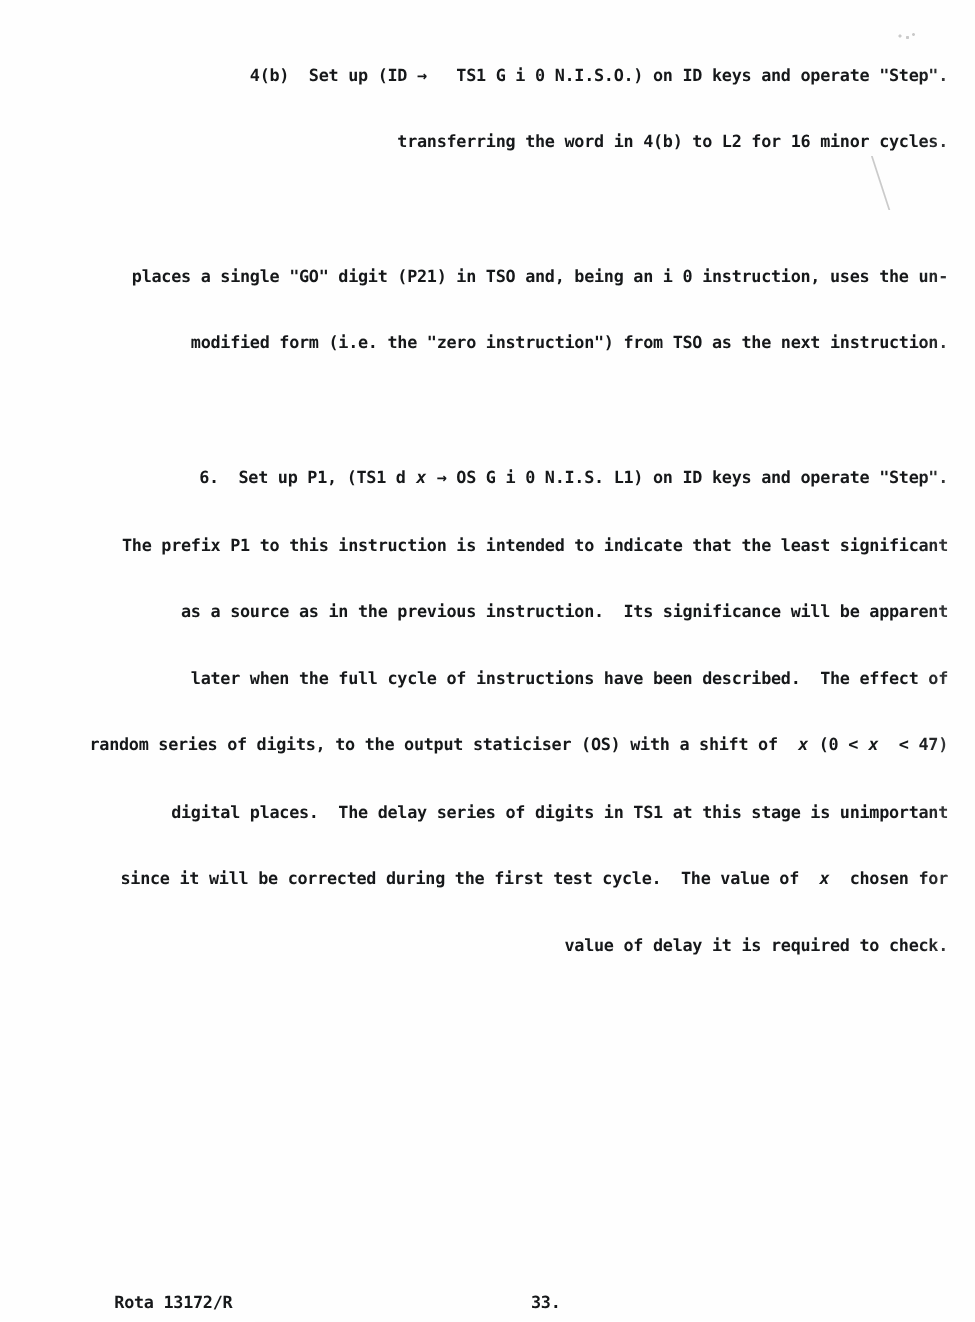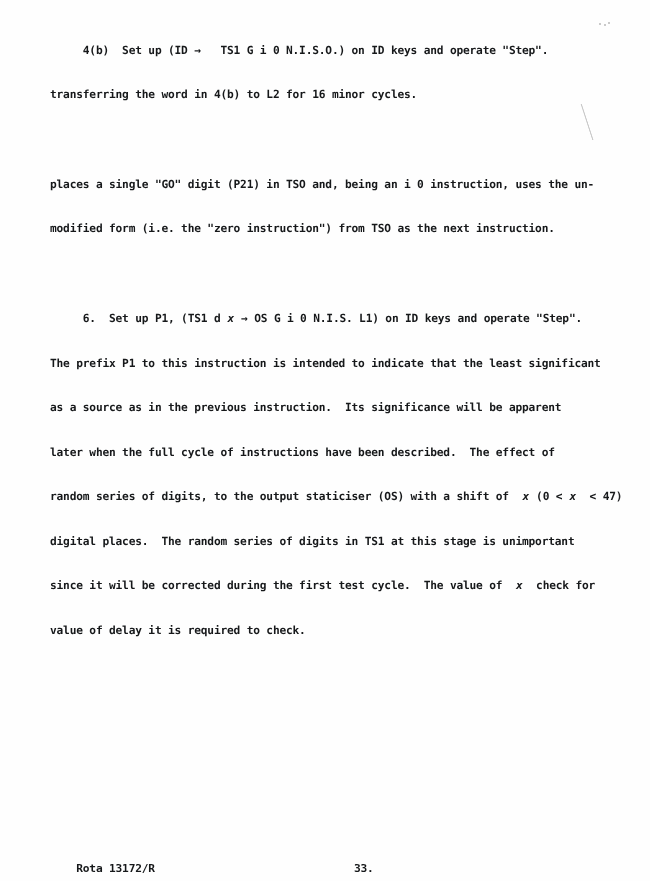--- a/index.html
+++ b/index.html
@@ -24,21 +24,21 @@
     background: #fefefe;
     box-sizing: border-box;
     padding: 14px 18px 0 50px;
   }
 
   
   .para {
     font-size: 11.2px;
     line-height: 14.85px;
     letter-spacing: -0.18px;
-    text-align: left;
+    text-align: right;
     white-space: pre-wrap;
     margin: 0;
     font-weight: 700;
     -webkit-font-smoothing: none;
     text-rendering: geometricPrecision;
   }
   .para .ln {
     display: block;
     white-space: pre;
   }
@@ -116,22 +116,22 @@
   </div>
 
   <div class="gap-md"></div>
 
   <div class="para">
     <span class="ln"><span>     6.  Set up P1, (TS1 d </span><i class="var">x</i><span> → OS G i 0 N.I.S. L1) on ID keys and operate "Step".</span></span>
     <span class="ln">The prefix P1 to this instruction is intended to indicate that the least significant</span>
     <span class="ln">as a source as in the previous instruction.  Its significance will be apparent</span>
     <span class="ln">later when the full cycle of instructions have been described.  The effect of</span>
     <span class="ln"><span>random series of digits, to the output staticiser (OS) with a shift of  </span><i class="var">x</i><span> (0 &lt; </span><i class="var">x</i><span>  &lt; 47)</span></span>
-    <span class="ln">digital places.  The random series of digits in TS1 at this stage is unimportant</span>
-    <span class="ln"><span>since it will be corrected during the first test cycle.  The value of  </span><i class="var">x</i><span>  check for</span></span>
+    <span class="ln">digital places.  The delay series of digits in TS1 at this stage is unimportant</span>
+    <span class="ln"><span>since it will be corrected during the first test cycle.  The value of  </span><i class="var">x</i><span>  chosen for</span></span>
     <span class="ln">value of delay it is required to check.</span>
   </div>
 
   <div class="footer">
     <span class="ref">Rota 13172/R</span><span class="pageno">33.</span>
   </div>
 
 </div>
 
 </body></html>

